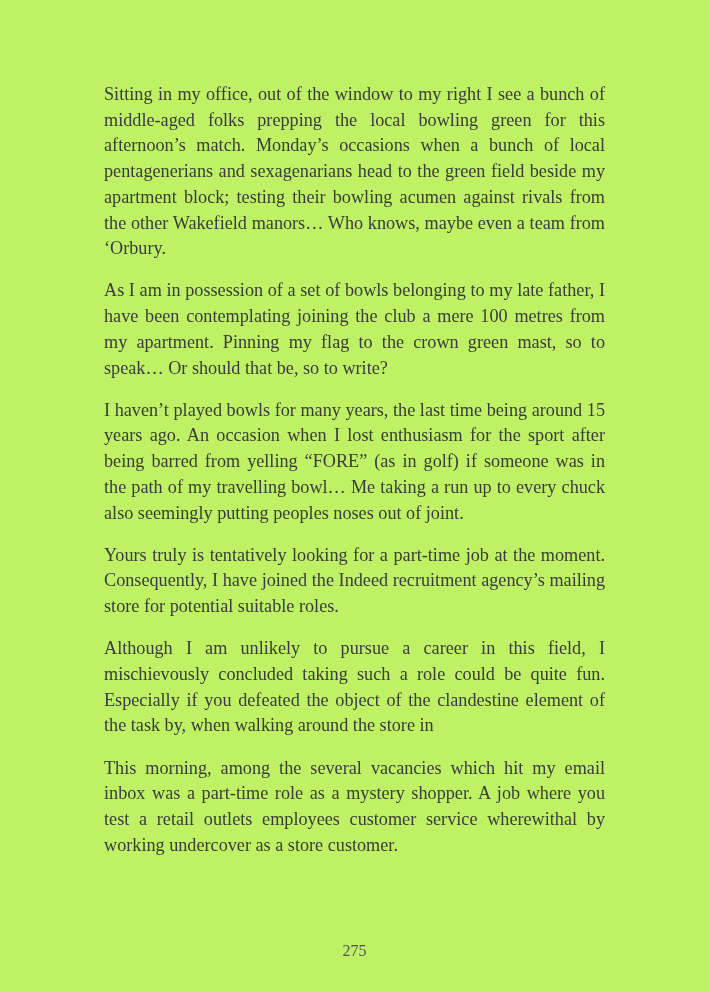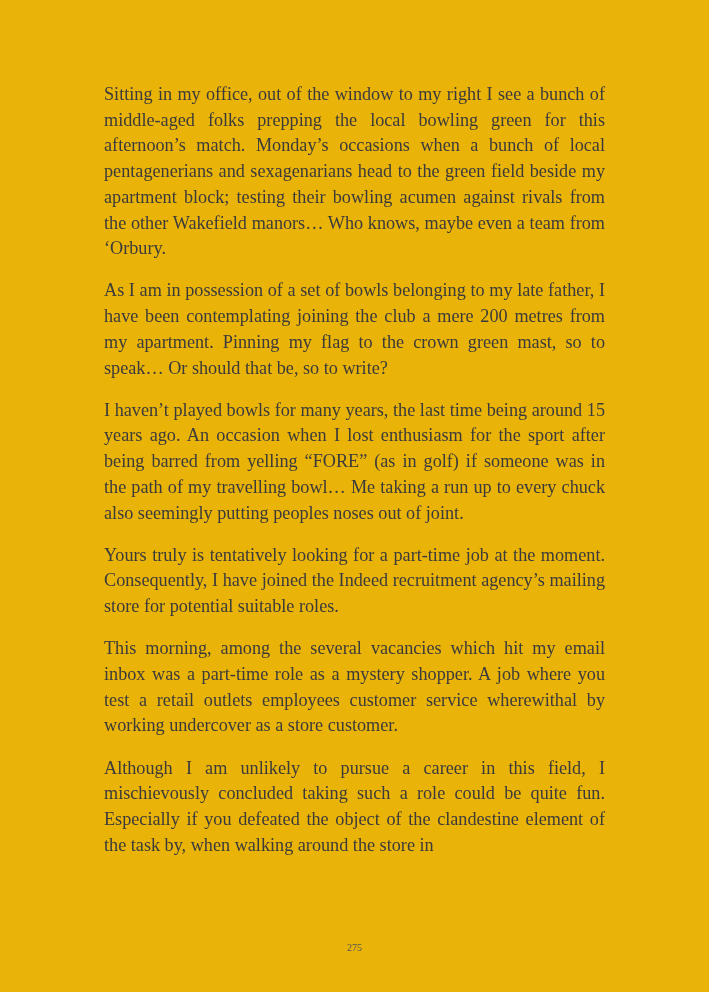--- a/index.html
+++ b/index.html
@@ -11,21 +11,21 @@
       width: 709px;
       height: 992px;
       position: relative;
       overflow: hidden;
     }
     .page {
       position: absolute;
       left: 0; top: 0;
       width: 709px;
       height: 992px;
-      background: #eab308;
+      background: #bef264;
     }
     .text-block {
       position: absolute;
       left: 104px;
       top: 82px;
       width: 501px;
       font-family: "Liberation Serif", "DejaVu Serif", serif;
       font-size: 18.2px;
       line-height: 25.7px;
       color: #3b3b3b;
@@ -36,30 +36,30 @@
       text-align-last: left;
       hyphens: none;
     }
     .page-number {
       position: absolute;
       left: 0;
       width: 709px;
       top: 942px;
       text-align: center;
       font-family: "Liberation Serif", "DejaVu Serif", serif;
-      font-size: 10px;
+      font-size: 16px;
       color: #555555;
     }
   </style>
 </head>
 <body>
 
 <div class="page">
   <div class="text-block">
     <p class="para">Sitting in my office, out of the window to my right I see a bunch of middle-aged folks prepping the local bowling green for this afternoon’s match. Monday’s occasions when a bunch of local pentagenerians and sexagenarians head to the green field beside my apartment block; testing their bowling acumen against rivals from the other Wakefield manors… Who knows, maybe even a team from ‘Orbury.</p>
-    <p class="para">As I am in possession of a set of bowls belonging to my late father, I have been contemplating joining the club a mere 200 metres from my apartment. Pinning my flag to the crown green mast, so to speak… Or should that be, so to write?</p>
+    <p class="para">As I am in possession of a set of bowls belonging to my late father, I have been contemplating joining the club a mere 100 metres from my apartment. Pinning my flag to the crown green mast, so to speak… Or should that be, so to write?</p>
     <p class="para">I haven’t played bowls for many years, the last time being around 15 years ago. An occasion when I lost enthusiasm for the sport after being barred from yelling “FORE” (as in golf) if someone was in the path of my travelling bowl… Me taking a run up to every chuck also seemingly putting peoples noses out of joint.</p>
     <p class="para">Yours truly is tentatively looking for a part-time job at the moment. Consequently, I have joined the Indeed recruitment agency’s mailing store for potential suitable roles.</p>
+    <p class="para">Although I am unlikely to pursue a career in this field, I mischievously concluded taking such a role could be quite fun. Especially if you defeated the object of the clandestine element of the task by, when walking around the store in</p>
     <p class="para">This morning, among the several vacancies which hit my email inbox was a part-time role as a mystery shopper. A job where you test a retail outlets employees customer service wherewithal by working undercover as a store customer.</p>
-    <p class="para">Although I am unlikely to pursue a career in this field, I mischievously concluded taking such a role could be quite fun. Especially if you defeated the object of the clandestine element of the task by, when walking around the store in</p>
   </div>
   <div class="page-number">275</div>
 </div>
 
 </body></html>

